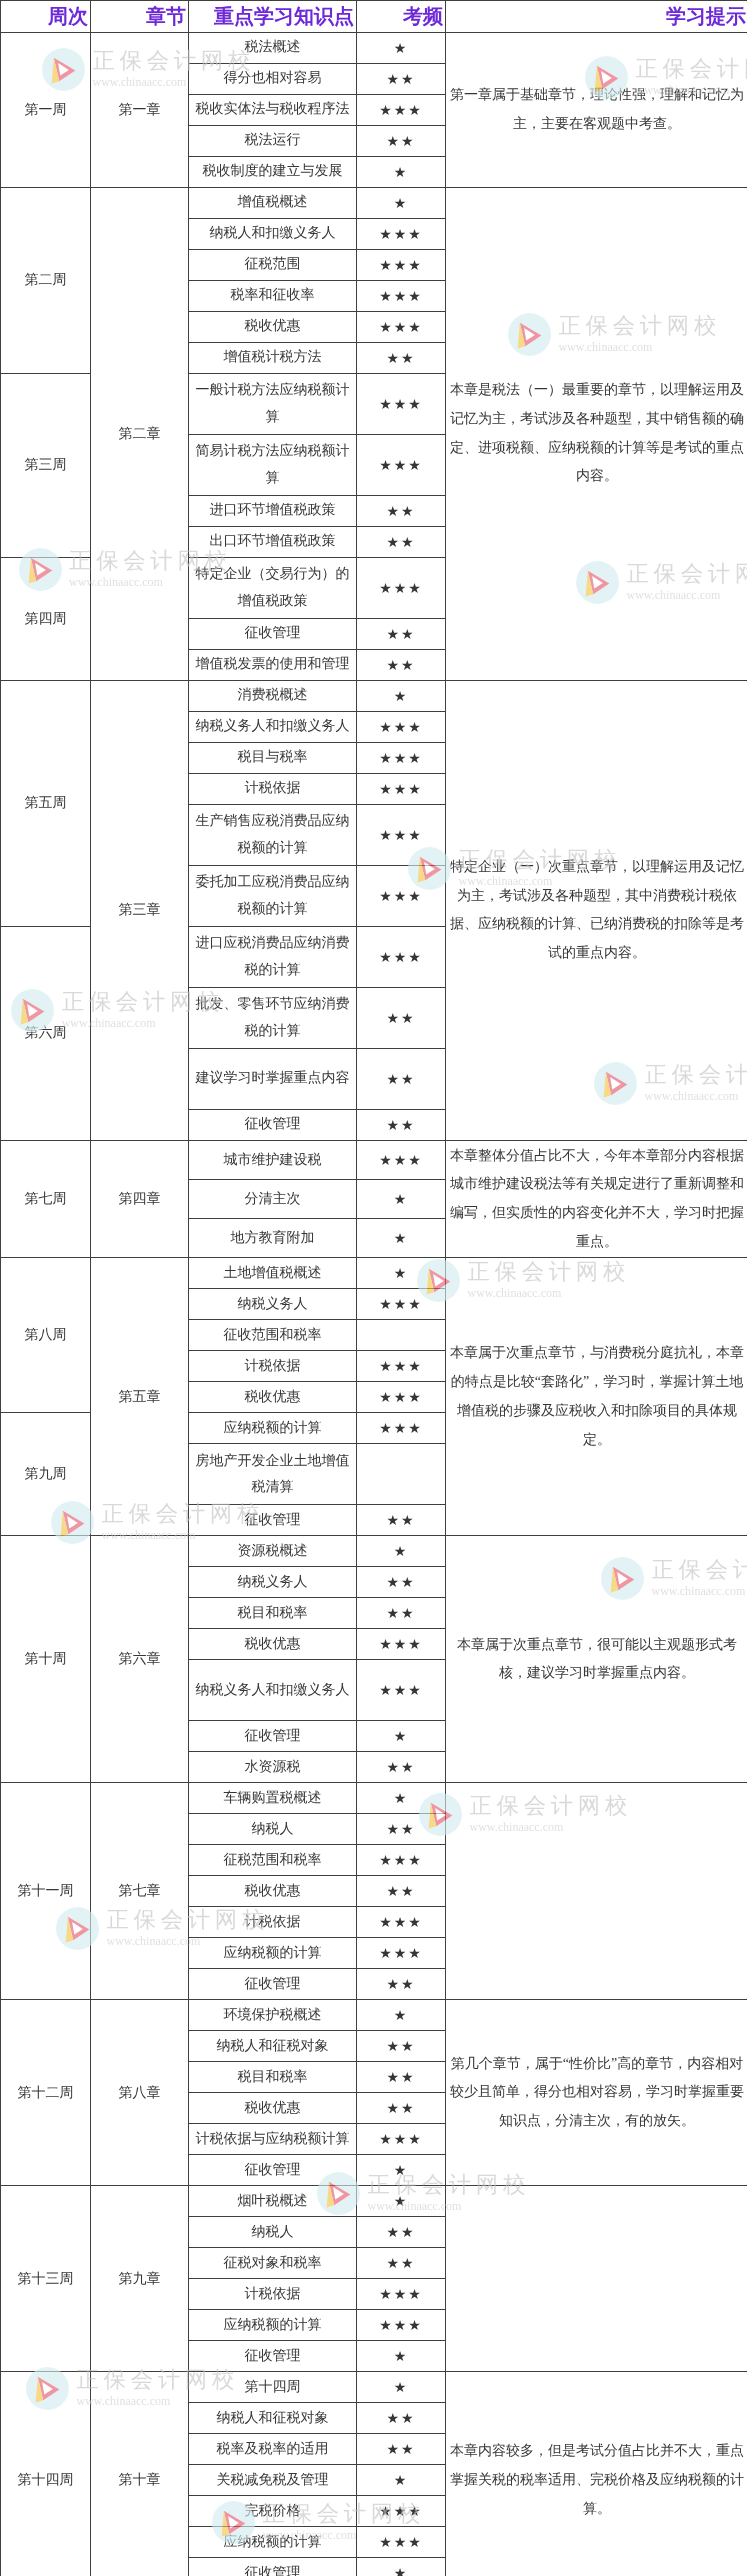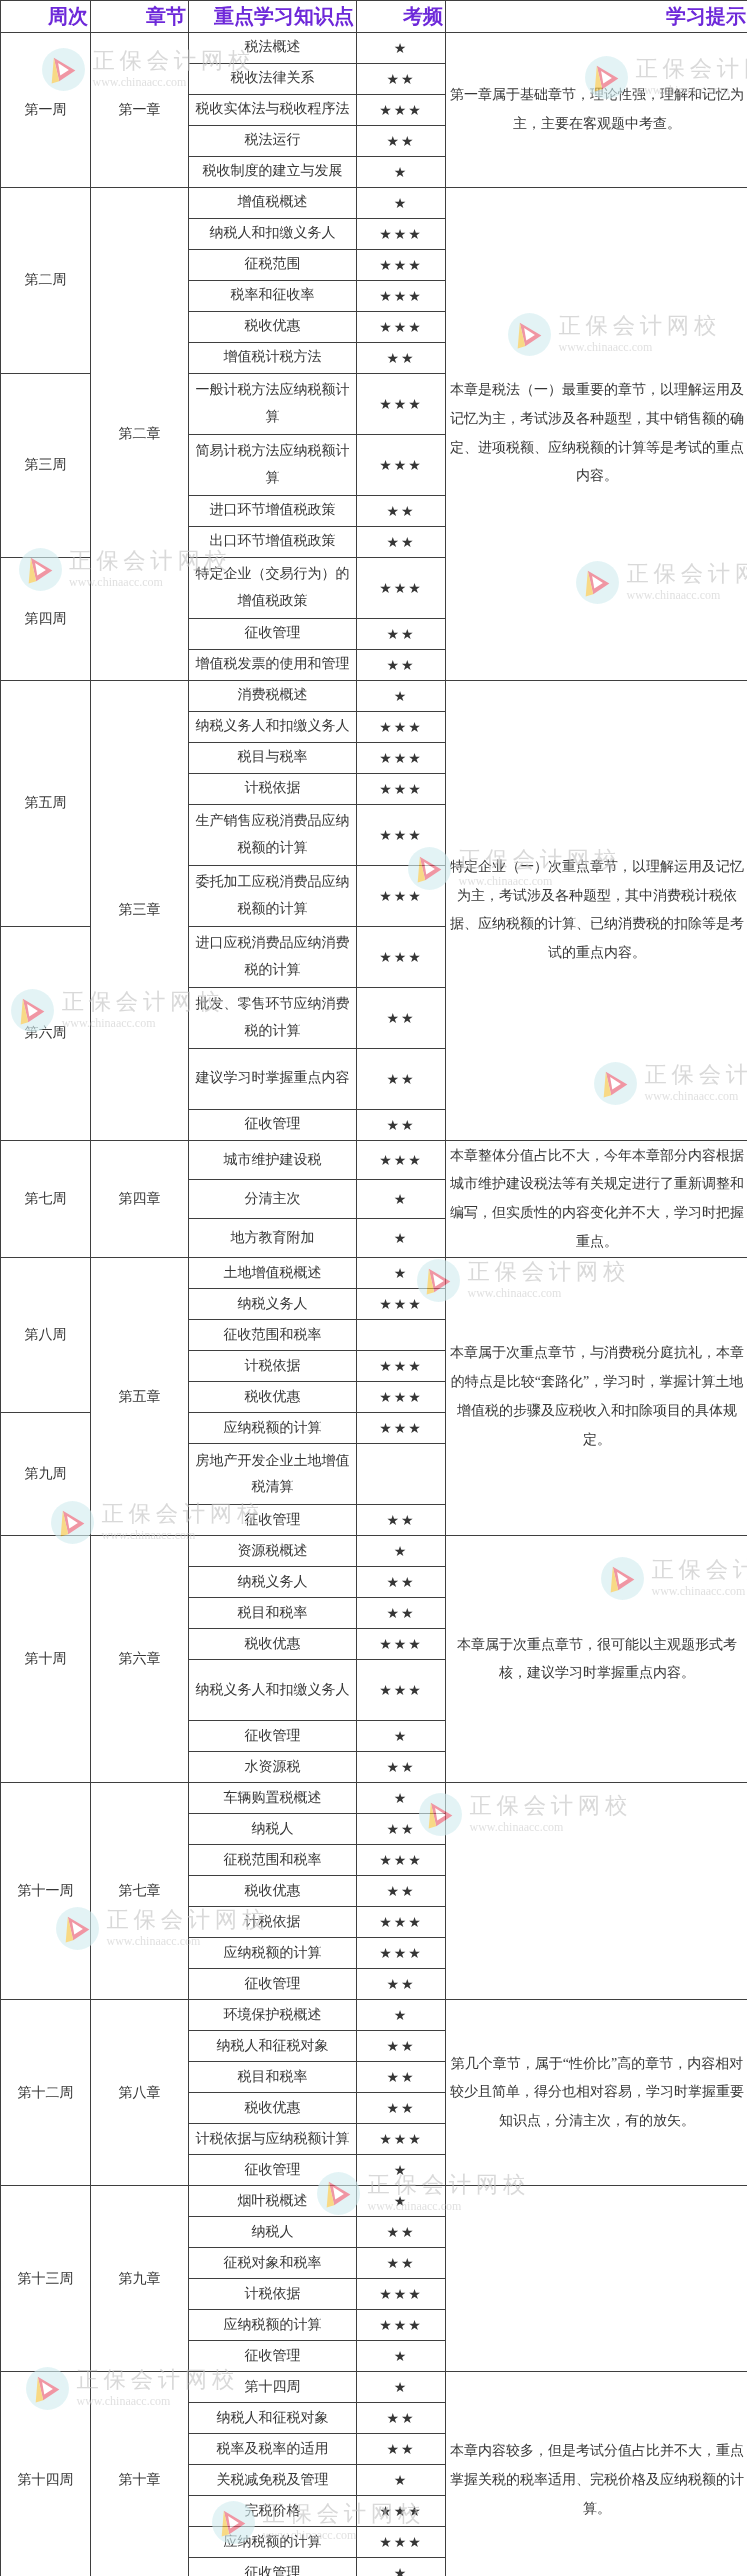--- a/index.html
+++ b/index.html
@@ -70,21 +70,21 @@
   </thead>
   <tbody>
       <tr style="height: 31px;">
         <td rowspan="5" class="week">第一周</td>
         <td rowspan="5" class="chapter">第一章</td>
         <td class="topic">税法概述</td>
         <td class="freq">★</td>
         <td rowspan="5" class="tip">第一章属于基础章节，理论性强，理解和记忆为主，主要在客观题中考查。</td>
       </tr>
       <tr style="height: 31px;">
-        <td class="topic">税收法律关系</td>
+        <td class="topic">得分也相对容易</td>
         <td class="freq">★★</td>
       </tr>
       <tr style="height: 31px;">
         <td class="topic">税收实体法与税收程序法</td>
         <td class="freq">★★★</td>
       </tr>
       <tr style="height: 31px;">
         <td class="topic">税法运行</td>
         <td class="freq">★★</td>
       </tr>

